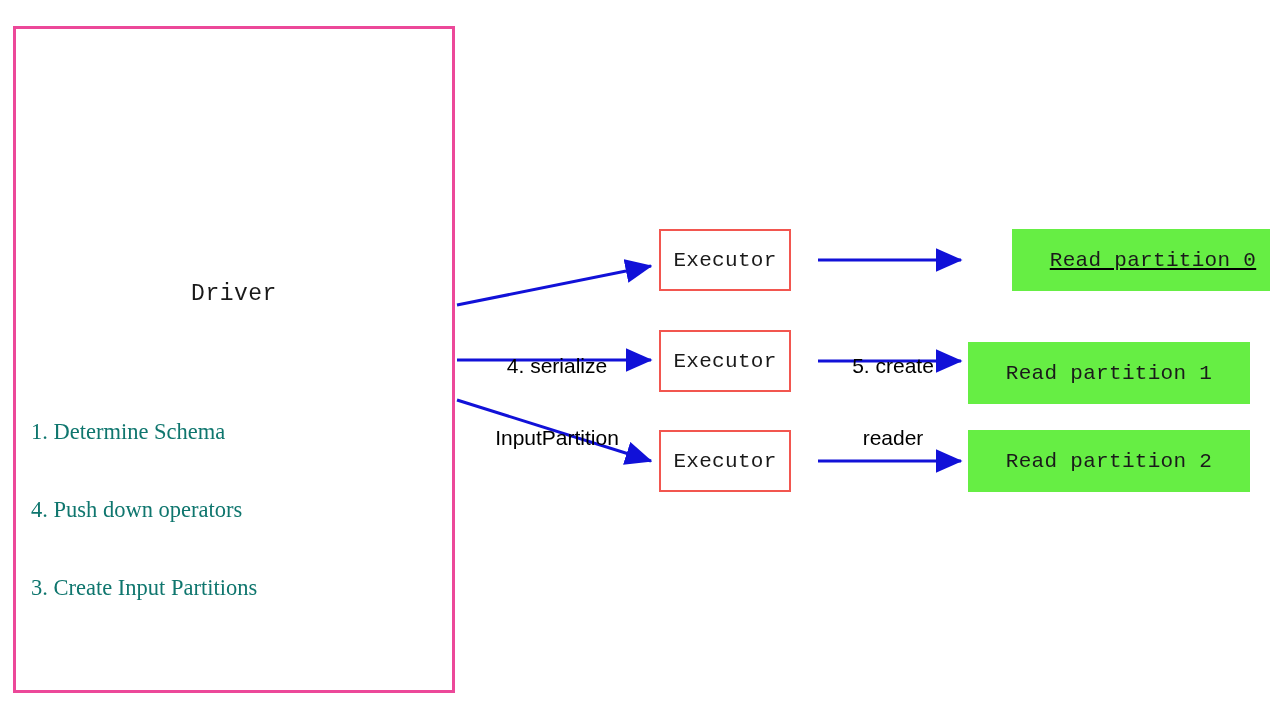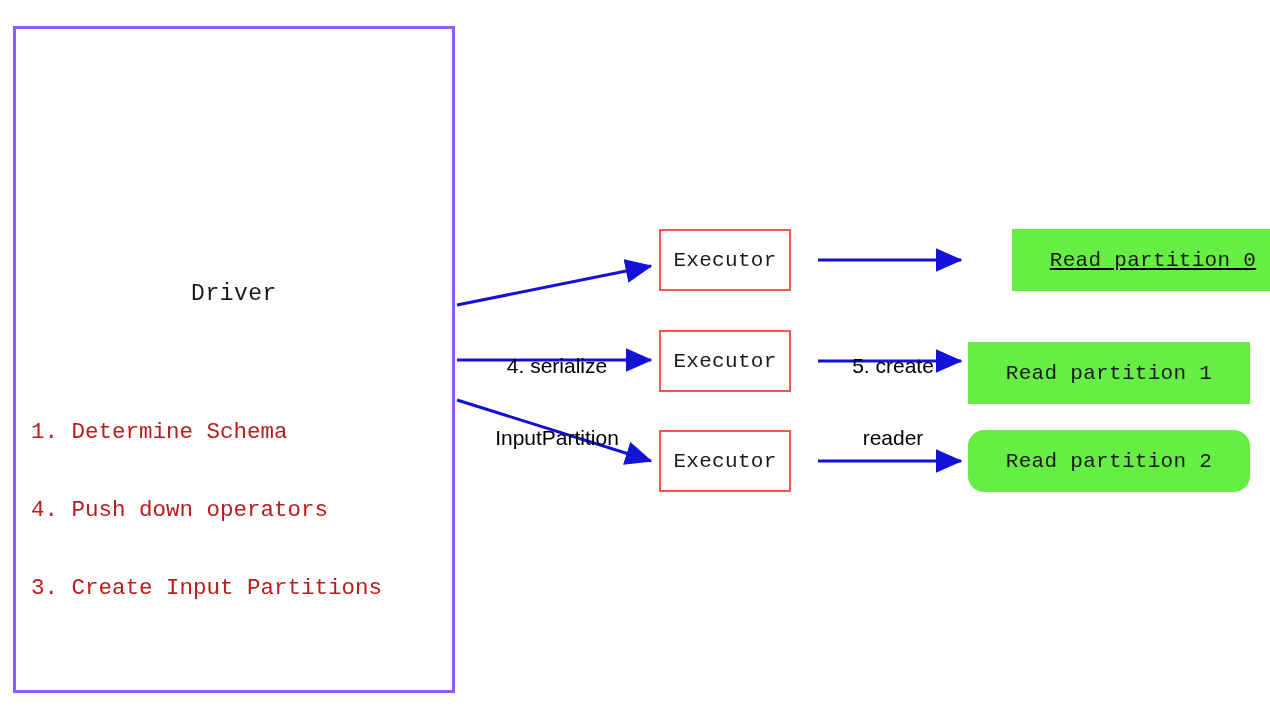--- a/index.html
+++ b/index.html
@@ -24,44 +24,44 @@
     pointer-events: none;
   }
 
   
   .driver-box {
     position: absolute;
     left: 13px;
     top: 26px;
     width: 442px;
     height: 667px;
-    border: 3px solid #8b5cf6;
+    border: 3px solid #ec4899;
     background: #ffffff;
     box-sizing: border-box;
   }
   .driver-title {
     position: absolute;
     left: 0;
     top: 252px;
     width: 100%;
     text-align: center;
     font-family: "Liberation Mono", "DejaVu Sans Mono", monospace;
     font-size: 23px;
     color: #1a1a1a;
     letter-spacing: 0.5px;
     white-space: pre;
   }
   .driver-steps {
     position: absolute;
     left: 15px;
     top: 338px;
-    font-family: Liberation Mono, monospace;
+    font-family: Liberation Serif, serif;
     font-size: 22.5px;
     line-height: 26px;
-    color: #b91c1c;
+    color: #0f766e;
     white-space: pre;
   }
   .driver-step {
     display: block;
     white-space: pre;
   }
 
   
   .executor-box {
     position: absolute;
@@ -167,21 +167,21 @@
   <div class="executor-box" style="left:659px; top:430px;">
     <span class="executor-label">Executor</span>
   </div>
 
   <div class="partition-box" style="left:1012px; top:229px;text-decoration:underline;">
     <span class="partition-label">Read partition 0</span>
   </div>
   <div class="partition-box" style="left:968px; top:342px;text-align:center;">
     <span class="partition-label">Read partition 1</span>
   </div>
-  <div class="partition-box" style="left:968px; top:430px;border-radius:16px;">
+  <div class="partition-box" style="left:968px; top:430px;">
     <span class="partition-label">Read partition 2</span>
   </div>
 
   <div class="edge-label" id="label-serialize">
     <span class="ln">4. serialize</span>
     <span class="ln">InputPartition</span>
   </div>
 
   <div class="edge-label" id="label-create">
     <span class="ln">5. create</span>

